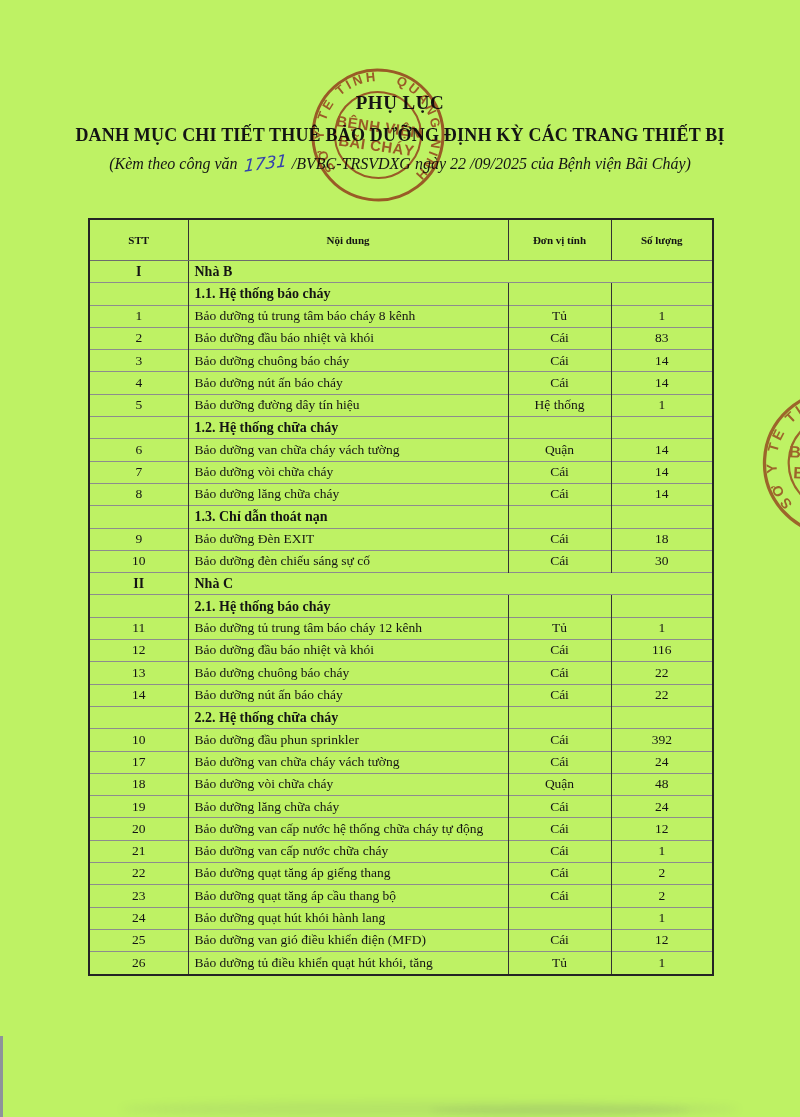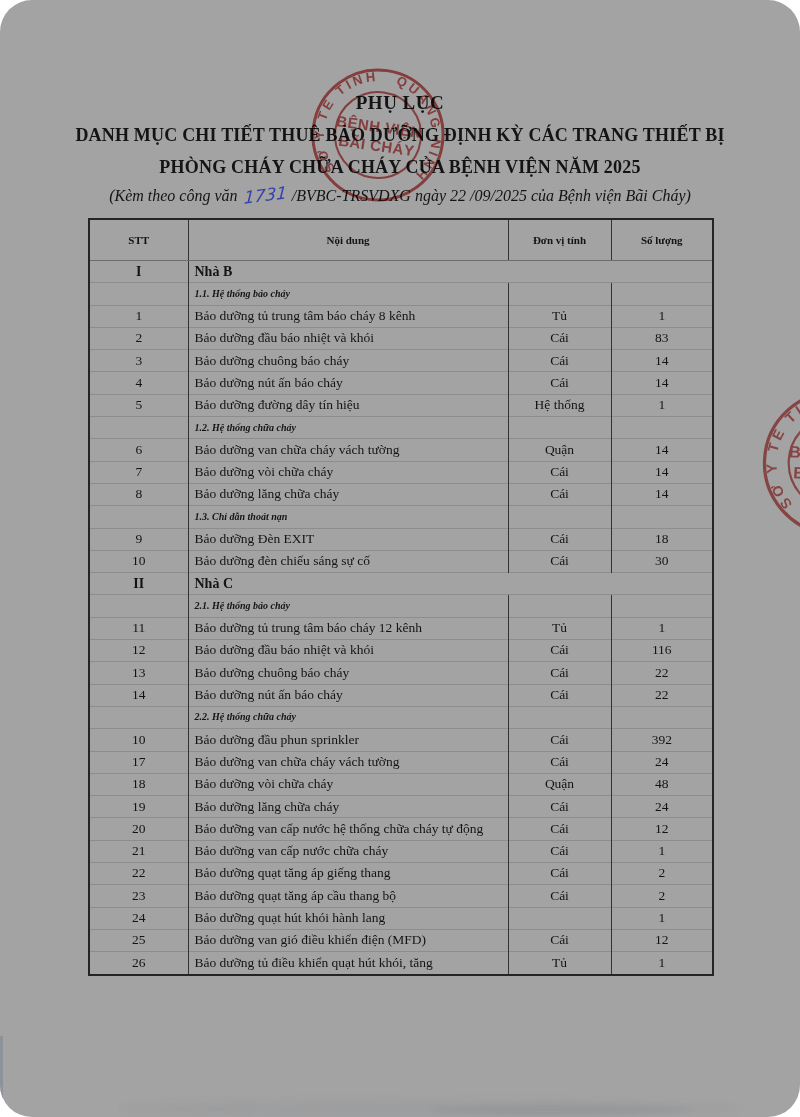--- a/index.html
+++ b/index.html
@@ -4,21 +4,21 @@
 <style>
   html, body { margin: 0; padding: 0; }
   body {
     width: 800px; height: 1117px;
     background: #ffffff;
     font-family: "Liberation Serif", serif;
     color: #141414;
     position: relative;
     overflow: hidden;
   }
-  .page { position: absolute; inset: 0; overflow: hidden; background: #a3a3a3; border-radius: 32px; }
+  .page { position: absolute; inset: 0; overflow: hidden; background: #bef264; }
 
   
   .doc-header { position: absolute; top: 92px; left: 0; width: 100%; text-align: center; z-index: 2; }
   .h-phuluc { font-size: 19px; font-weight: bold; letter-spacing: .5px; }
   .h-line   { font-size: 18px; font-weight: bold; margin-top: 11px; letter-spacing: .2px; }
   .h-ref    { font-size: 16px; font-style: italic; margin-top: 7px; }
   .h-ref .hand {
     font-family: "DejaVu Sans", sans-serif;
     font-style: italic;
     font-weight: 500;
@@ -61,21 +61,21 @@
   }
   .doc-table td { height: 19.3px; font-size: 13.5px; line-height: 1.22; }
   .doc-table thead tr th { border-bottom: 1px solid #6d6d6d; }
 
   .c-stt  { text-align: center; }
   .c-unit { text-align: center; }
   .c-qty  { text-align: center; }
   .c-content { text-align: left; padding-left: 9px; }
 
   tr.row-section td { font-weight: bold; font-size: 14px; }
-  tr.row-subsection td.c-content { font-weight: bold; font-style: italic; font-size: 10px; }
+  tr.row-subsection td.c-content { font-weight: bold; font-size: 14px; }
 
   
   .stamp { position: absolute; mix-blend-mode: multiply; z-index: 3; pointer-events: none; }
   .stamp-top   { left: 298px; top: 55px;  transform: rotate(8deg);  opacity: .86; }
   .stamp-right { left: 748px; top: 375px; transform: rotate(3deg);  opacity: .80; }
   .st-ring-text {
     font-family: "Liberation Sans", sans-serif;
     font-size: 13px; font-weight: bold;
     letter-spacing: 3px;
     fill: #c64545;
@@ -103,21 +103,20 @@
   }
 </style>
 </head>
 <body>
 
 <div class="page">
 
   <div class="doc-header">
     <div class="h-phuluc">PHỤ LỤC</div>
     <div class="h-line">DANH MỤC CHI TIẾT THUÊ BẢO DƯỠNG ĐỊNH KỲ CÁC TRANG THIẾT BỊ</div>
-    <div class="h-line">PHÒNG CHÁY CHỮA CHÁY CỦA BỆNH VIỆN NĂM 2025</div>
     <div class="h-ref"><span>(Kèm theo công văn</span><span class="hand">1731</span><span>/BVBC-TRSVDXG ngày 22 /09/2025 của Bệnh viện Bãi Cháy)</span></div>
   </div>
 
   <table class="doc-table">
     <colgroup>
         <col class="c1">
         <col class="c2">
         <col class="c3">
         <col class="c4">
       </colgroup>

